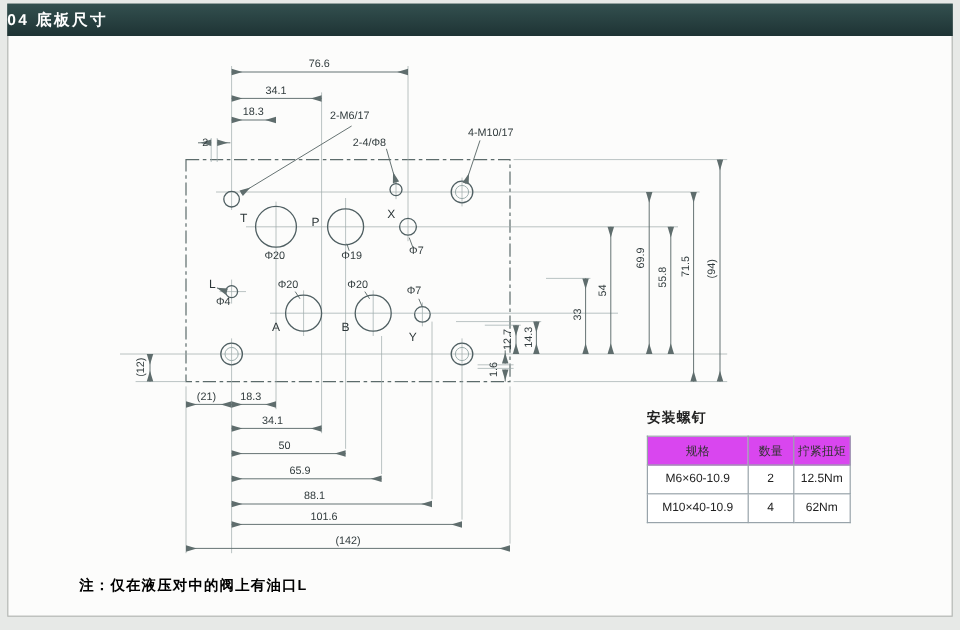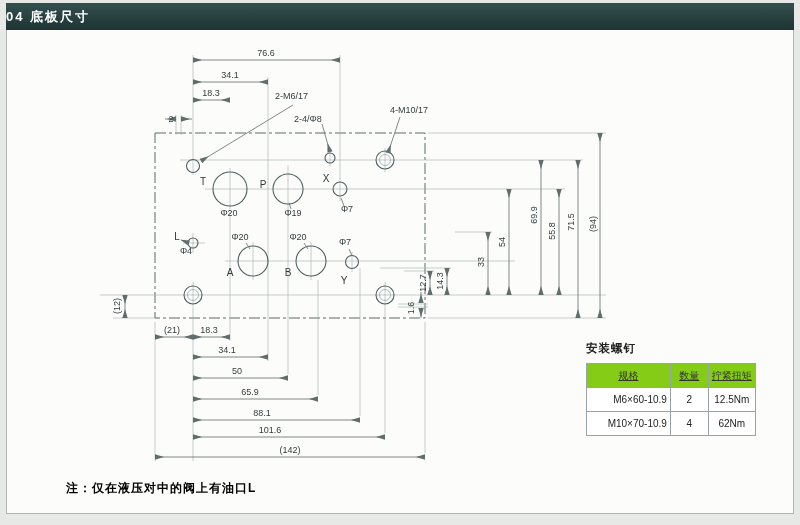--- a/index.html
+++ b/index.html
@@ -24,26 +24,26 @@
   
   .ph { fill:none; stroke:#5c6b6b; stroke-width:1; stroke-dasharray:11 3 3 3; }
   .o  { fill:none; stroke:#4f5f62; stroke-width:1.1; }
   .o2 { fill:none; stroke:#8da0a0; stroke-width:0.7; }
   .x  { stroke:#9fabab; stroke-width:0.6; }
   .dm { stroke:#5f6d6d; stroke-width:0.8; fill:none; }
   text.t  { font-size:9px; fill:#323c3e; text-anchor:middle; }
   text.tl { font-size:9px; fill:#323c3e; text-anchor:start; }
   text.tp { font-size:10px; fill:#2c3638; text-anchor:middle; }
 
-  .mtable { position:absolute; left:562px; top:341px; width:194px;padding-left:24px; }
+  .mtable { position:absolute; left:515px; top:341px; width:194px;padding-left:24px; }
   .mtable .ttl { font-size:11.5px; font-weight:bold; color:#222; margin-bottom:7px; letter-spacing:1px; }
   .mtable table { border-collapse:collapse; width:100%; font-size:10px; color:#222; background:#fff; }
-  .mtable th { background:#84cc16; font-weight:normal; color:#333;text-decoration:underline; }
+  .mtable th { background:#d946ef; font-weight:normal; color:#333; }
   .mtable th, .mtable td { border:1px solid #98a3aa; text-align:center; padding:0 3px; height:24px; }
-  .mtable td.spec { text-align:right;margin-top:33px; }
+  .mtable td.spec { text-align:center;margin-top:33px; }
   .note { position:absolute; left:66px; top:480px; font-size:12px; font-weight:bold; color:#000000; letter-spacing:1px; }
 </style>
 </head>
 <body>
 
 <div class="frame"></div>
 
 <div class="titlebar">
   <span>04 底板尺寸</span>
 </div>
@@ -209,21 +209,21 @@
         <th style="width:48px">拧紧扭矩</th>
       </tr>
     </thead>
     <tbody>
       <tr>
         <td class="spec">M6×60-10.9</td>
         <td>2</td>
         <td>12.5Nm</td>
       </tr>
       <tr>
-        <td class="spec">M10×70-10.9</td>
+        <td class="spec">M10×40-10.9</td>
         <td>4</td>
         <td>62Nm</td>
       </tr>
     </tbody>
   </table>
 </div>
 
 <div class="note">注：仅在液压对中的阀上有油口L</div>
 
 </body></html>

